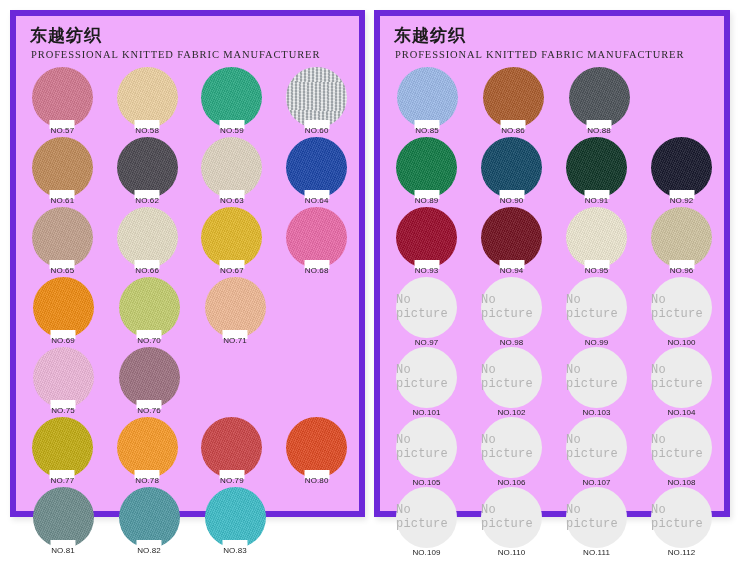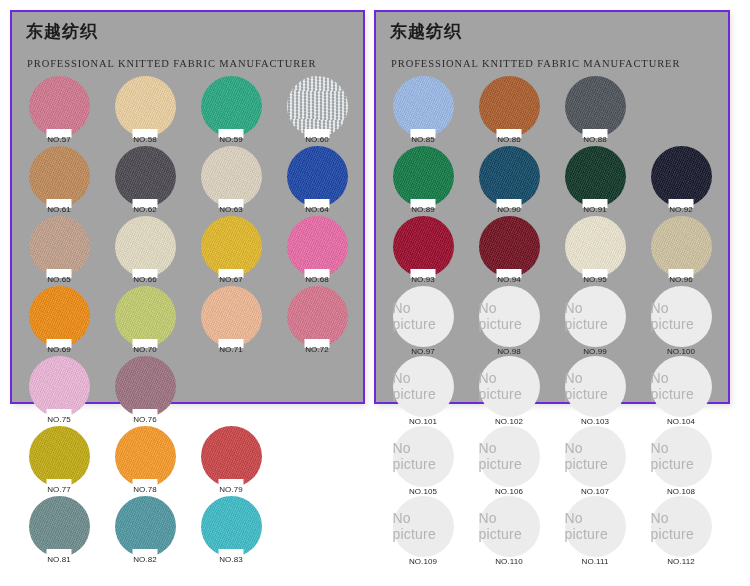--- a/index.html
+++ b/index.html
@@ -21,24 +21,24 @@
     height: 586px;
     background: #ffffff;
     display: flex;
     align-items: flex-start;
     box-sizing: border-box;
     padding: 10px 10px 0 10px;
   }
 
   .panel {
     position: relative;
-    background: #a3a3a3;
-    border: 2px solid #6d28d9;
+    background: #f0abfc;
+    border: 6px solid #6d28d9;
     box-sizing: border-box;
-    height: 394px;
+    height: 507px;
     box-shadow: 2px 3px 6px rgba(0,0,0,0.10);
   }
   .panel-left {
     width: 355px;
     margin-right: 9px;
   }
   .panel-right {
     width: 356px;
   }
 
@@ -53,21 +53,21 @@
     letter-spacing: 1px;
     line-height: 1.15;
     margin: 0;
     white-space: nowrap;
   }
   .brand-en {
     font-family: "Liberation Serif", "DejaVu Serif", serif;
     font-size: 10.5px;
     color: #2b2b2b;
     letter-spacing: 0.9px;
-    margin: 16px 0 0 1px;
+    margin: 3px 0 0 1px;
     white-space: nowrap;
   }
 
   .swatch-grid {
     position: relative;
     margin-top: 7px;
     padding-left: 4px;
   }
   .swatch-row {
     display: flex;
@@ -114,22 +114,22 @@
 
   
   .disc.placeholder {
     background-color: #ececec;
     background-image: none;
     display: flex;
     align-items: center;
     justify-content: center;
   }
   .placeholder-text {
-    font-family: Liberation Sans, sans-serif;
-    font-size: 14px;
+    font-family: Liberation Mono, monospace;
+    font-size: 12px;
     color: #b4b4b4;
     letter-spacing: 0.2px;
     user-select: none;
   }
 
   .swatch-label {
     position: absolute;
     left: 0;
     right: 0;
     bottom: 2px;
@@ -260,27 +260,20 @@
             </div>
             <div class="swatch-label">NO.70</div>
           </div>
           <div class="swatch-cell">
             <div class="disc-wrap">
               <div class="disc" style="background-color: rgb(239, 184, 148);"></div>
               <div class="disc-notch"></div>
             </div>
             <div class="swatch-label">NO.71</div>
           </div>
-          <div class="swatch-cell">
-            <div class="disc-wrap">
-              <div class="disc" style="background-color: rgb(216, 117, 142);"></div>
-              <div class="disc-notch"></div>
-            </div>
-            <div class="swatch-label">NO.72</div>
-          </div>
         </div>
         <div class="swatch-row">
           <div class="swatch-cell">
             <div class="disc-wrap">
               <div class="disc" style="background-color: rgb(237, 182, 216);"></div>
               <div class="disc-notch"></div>
             </div>
             <div class="swatch-label">NO.75</div>
           </div>
           <div class="swatch-cell">
@@ -305,20 +298,27 @@
               <div class="disc-notch"></div>
             </div>
             <div class="swatch-label">NO.78</div>
           </div>
           <div class="swatch-cell">
             <div class="disc-wrap">
               <div class="disc" style="background-color: rgb(203, 68, 71);"></div>
               <div class="disc-notch"></div>
             </div>
             <div class="swatch-label">NO.79</div>
+          </div>
+          <div class="swatch-cell">
+            <div class="disc-wrap">
+              <div class="disc" style="background-color: rgb(224, 74, 34);"></div>
+              <div class="disc-notch"></div>
+            </div>
+            <div class="swatch-label">NO.80</div>
           </div>
         </div>
         <div class="swatch-row">
           <div class="swatch-cell">
             <div class="disc-wrap">
               <div class="disc" style="background-color: rgb(109, 140, 140);"></div>
               <div class="disc-notch"></div>
             </div>
             <div class="swatch-label">NO.81</div>
           </div>

